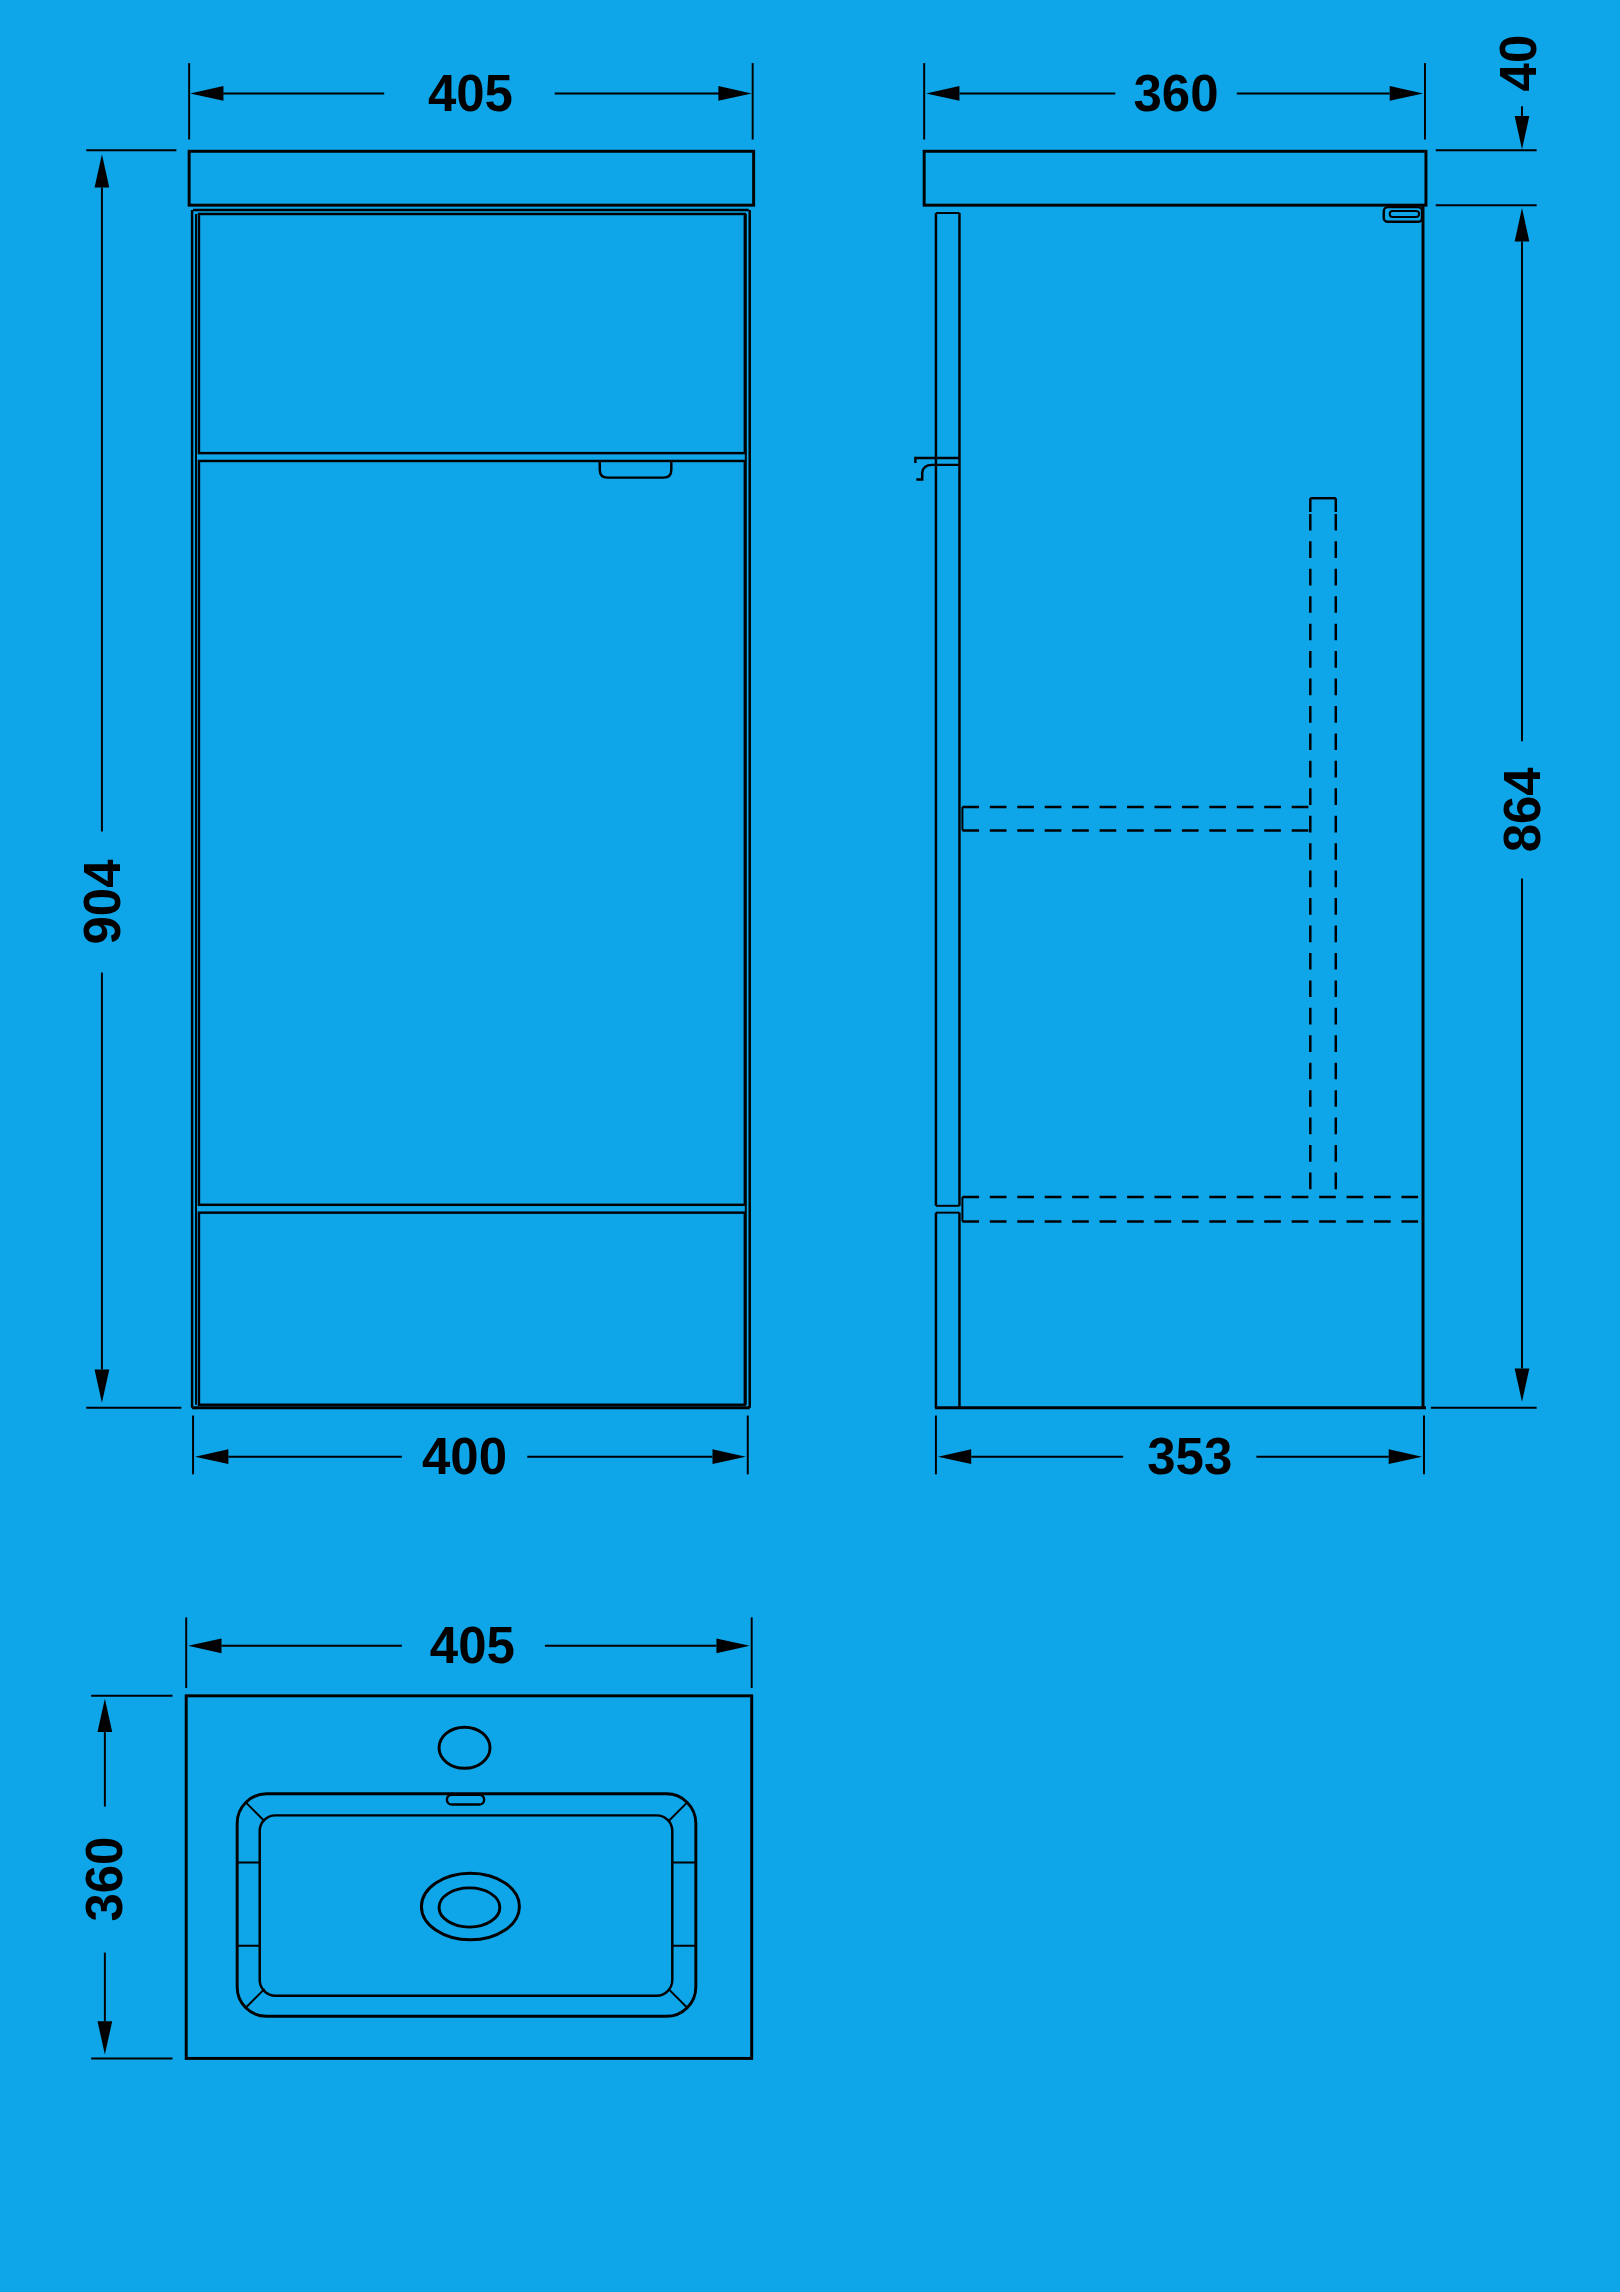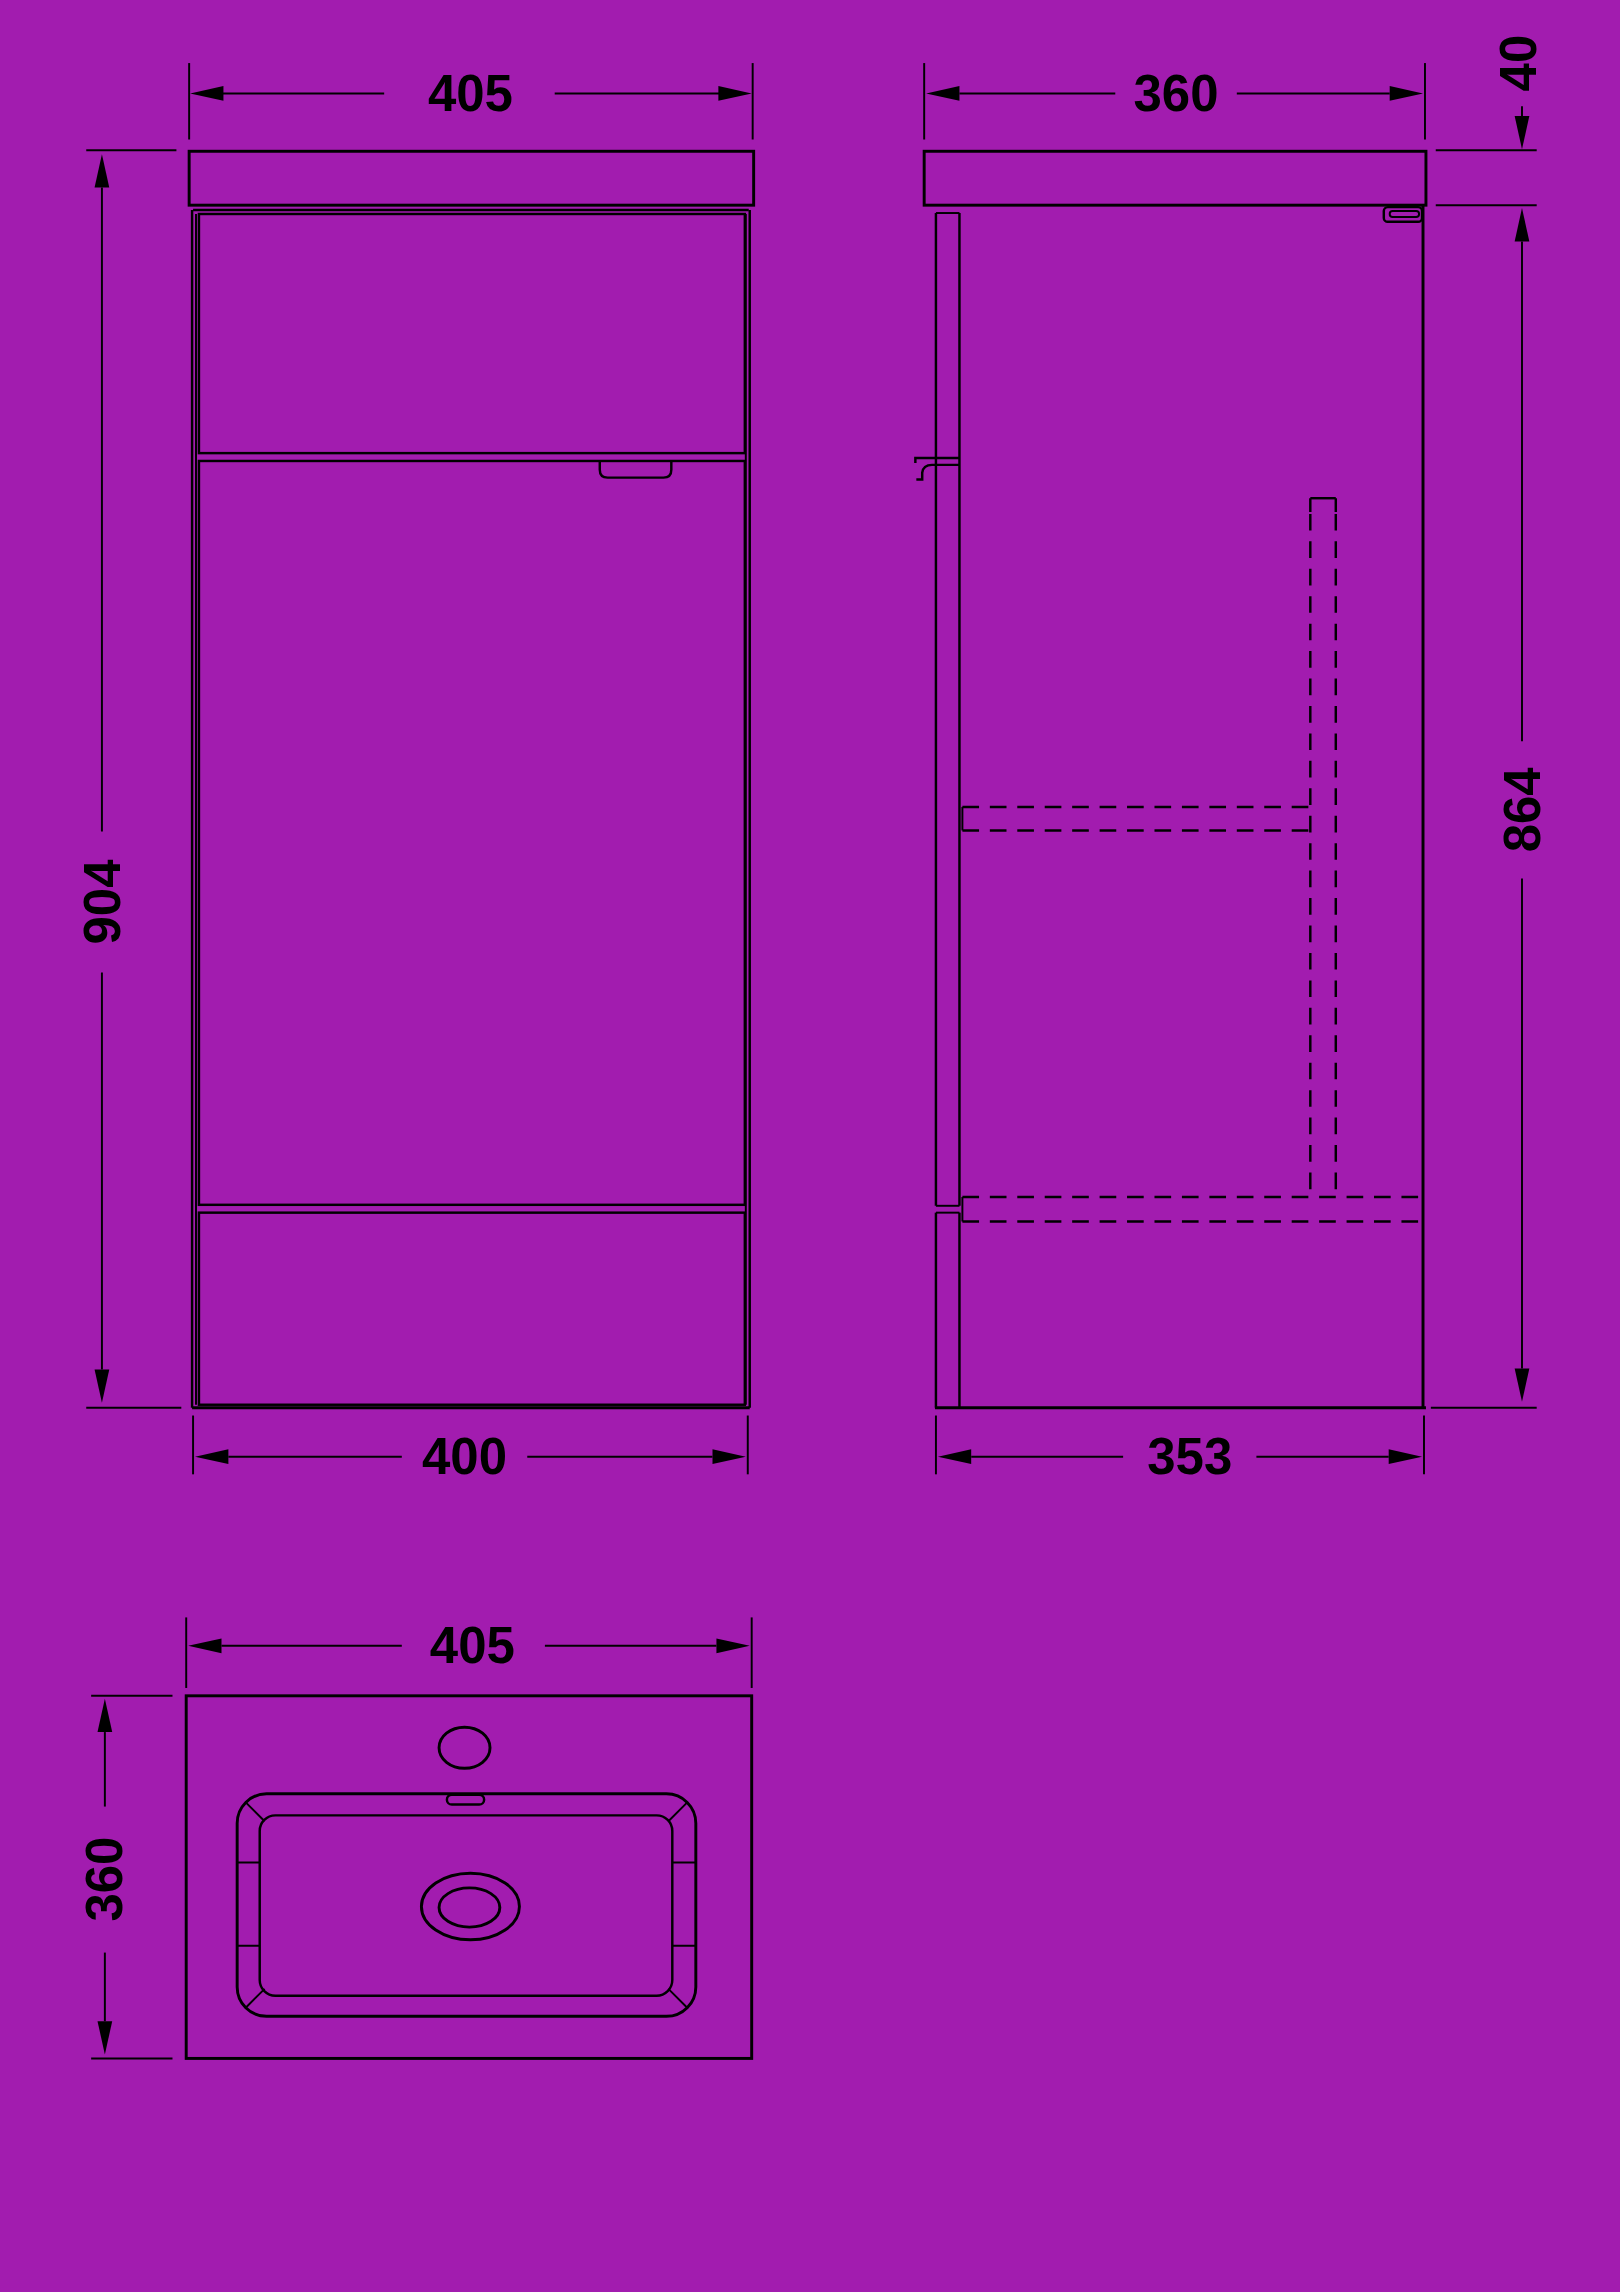--- a/index.html
+++ b/index.html
@@ -1,16 +1,16 @@
 <!DOCTYPE html>
 <html><head>
 <meta charset="utf-8">
 <style>
   html,body{margin:0;padding:0;background:#ffffff;}
-  .stage{width:1620px;height:2293px;background:#a21caf;position:relative;margin:0 auto;}
+  .stage{width:1620px;height:2293px;background:#0ea5e9;position:relative;margin:0 auto;}
   svg{display:block;}
   .outline{fill:none;stroke:#000;stroke-width:3;}
   .panel{fill:none;stroke:#000;stroke-width:2.5;}
   .thin{fill:none;stroke:#000;stroke-width:2;}
   .dim{fill:none;stroke:#000;stroke-width:2;}
   .ext{fill:none;stroke:#000;stroke-width:2;}
   .dash{fill:none;stroke:#000;stroke-width:2.5;stroke-dasharray:17 11;}
   .arrow{fill:#000;stroke:none;}
   .dimtext{
     font-family:"Liberation Sans", sans-serif;

